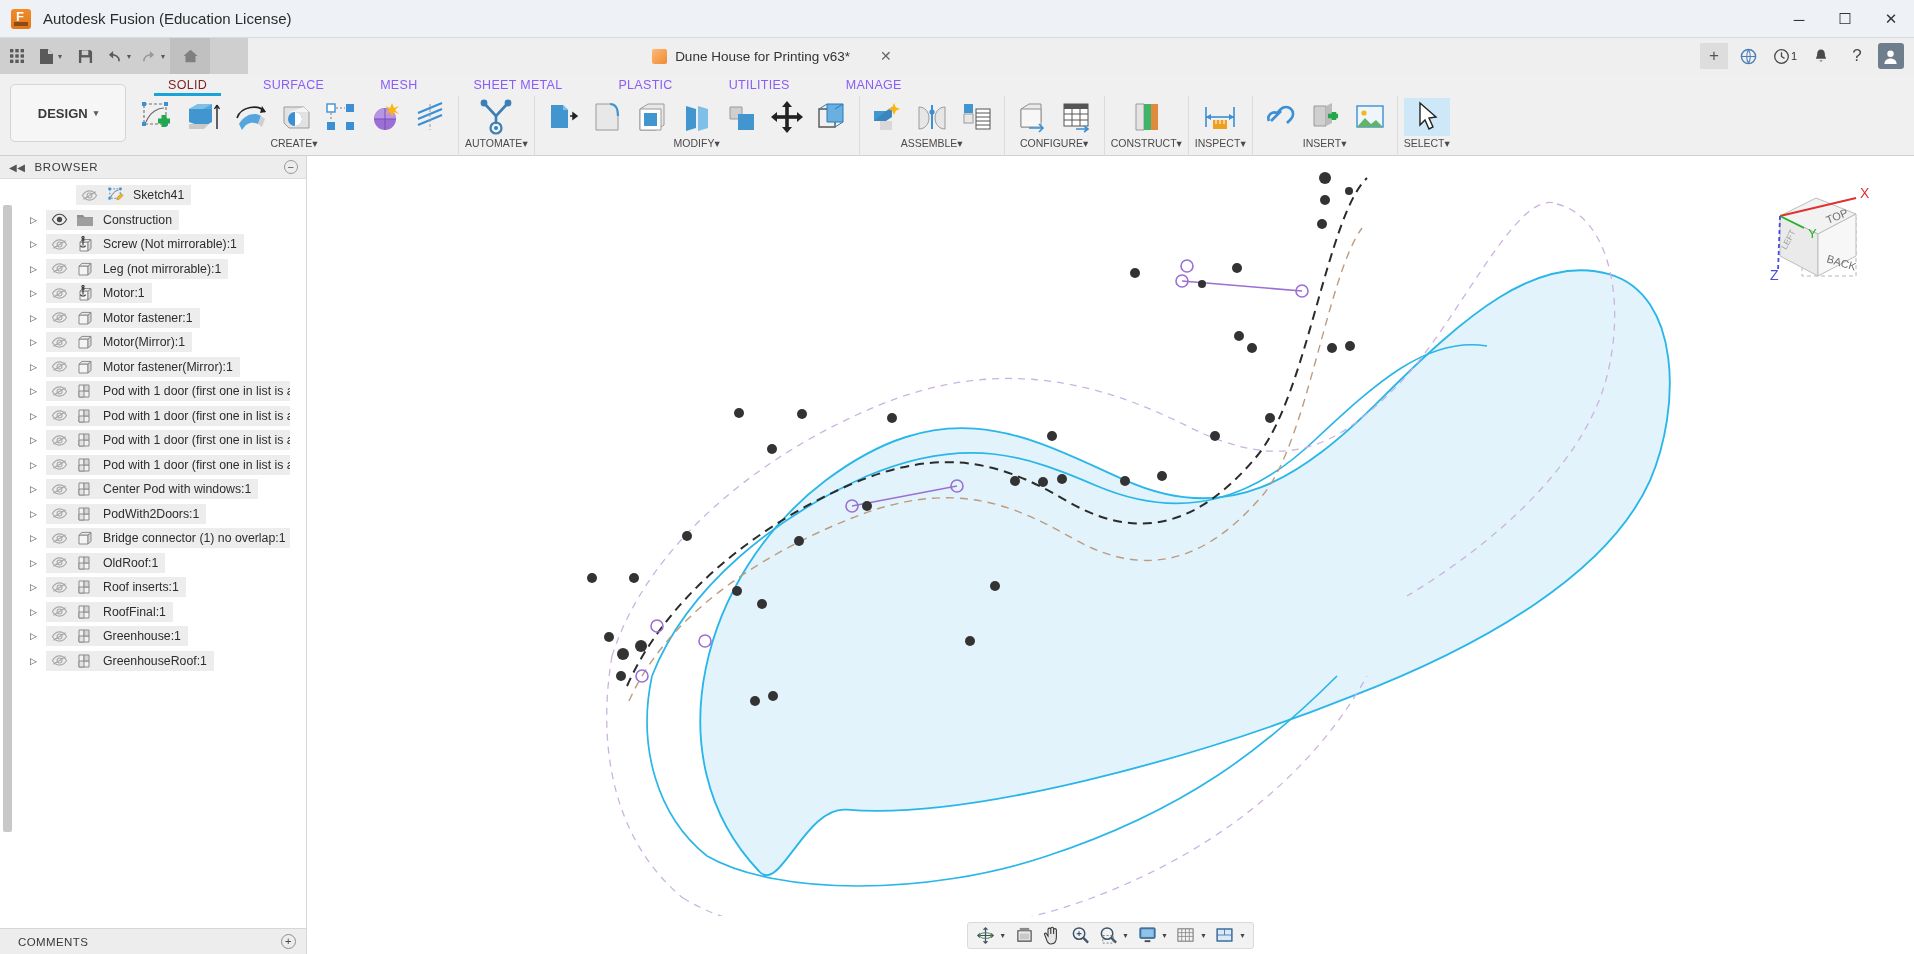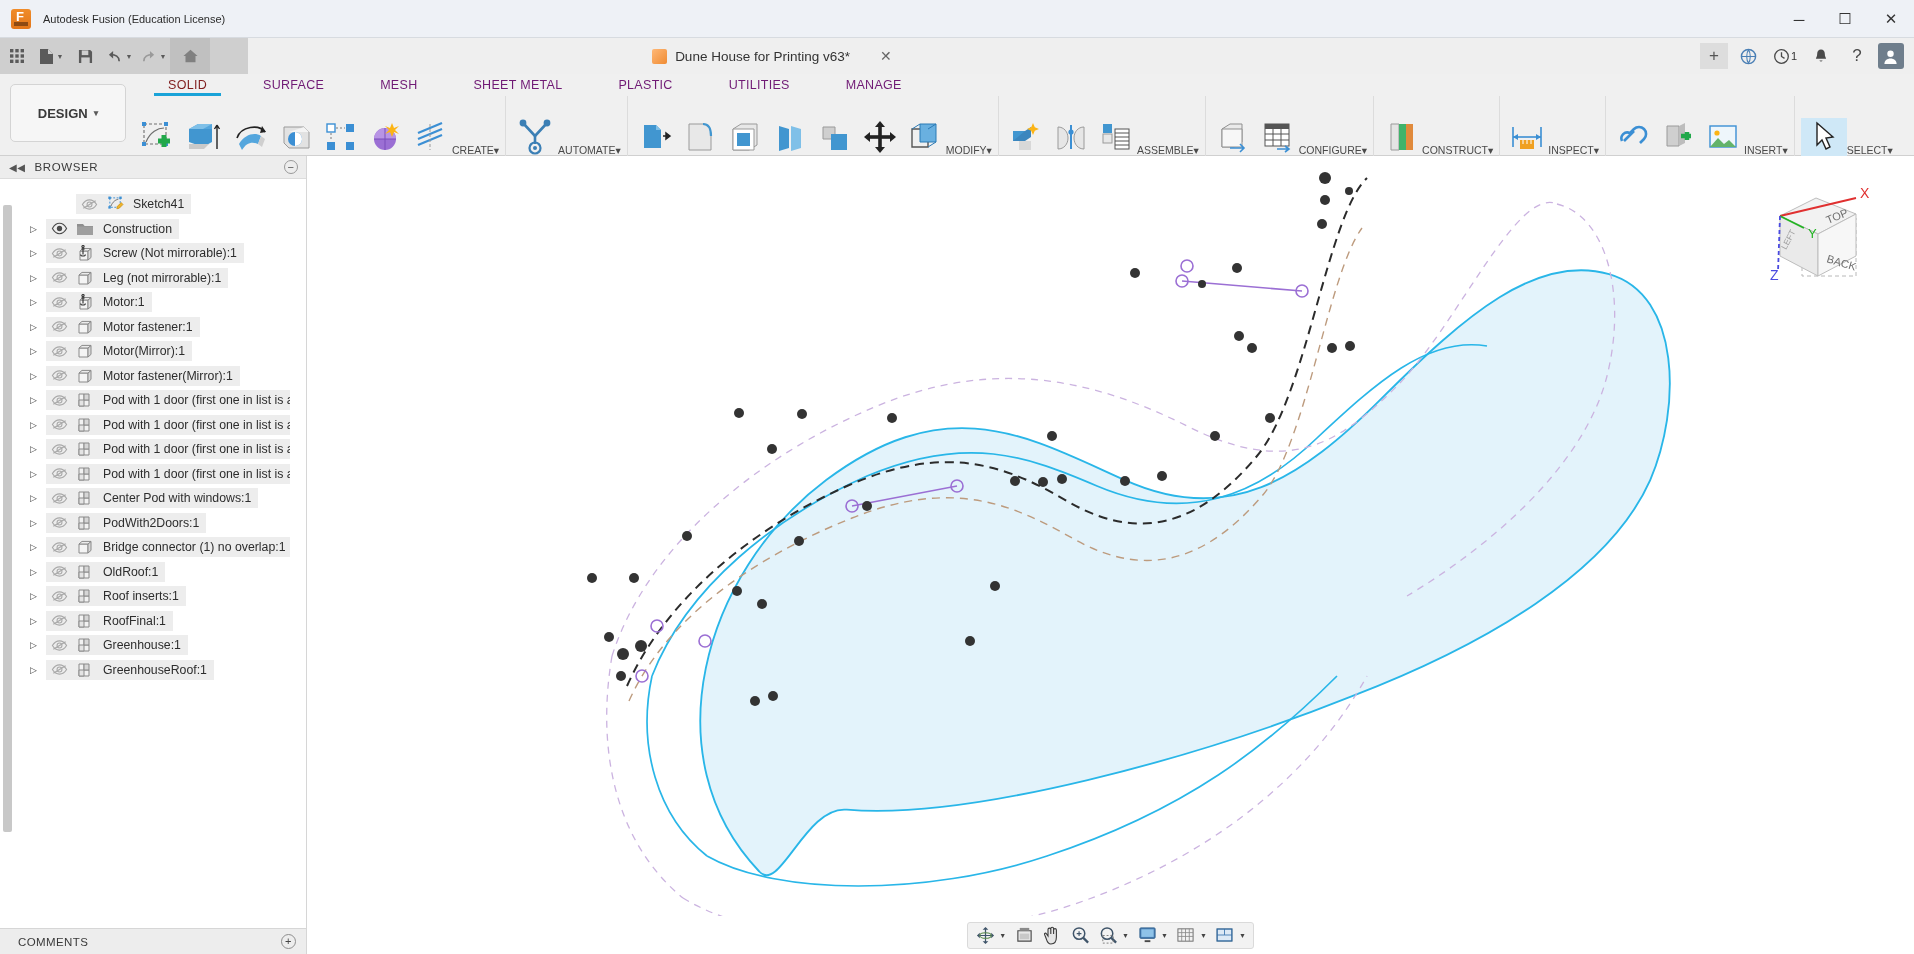--- a/index.html
+++ b/index.html
@@ -8,21 +8,21 @@
 
   
   .titlebar { height:38px; background:#eef1f6; display:flex; align-items:center;
     border-bottom:1px solid #d7dbe0; position:relative; }
   .app-logo { width:20px; height:20px; margin-left:11px; border-radius:3px;
     background:linear-gradient(#f08c2a,#e2761a); position:relative; }
   .app-logo:after { content:"F"; position:absolute; left:5px; top:0px; color:#fff;
     font-size:13px; font-weight:bold; font-family:"Liberation Sans",sans-serif; }
   .app-logo:before { content:""; position:absolute; left:3px; bottom:3px; width:14px;
     height:4px; background:#8d4a13; }
-  .app-title { font-size:11px; color:#2b2b2b; margin-left:12px; }
+  .app-title { font-size:15px; color:#2b2b2b; margin-left:12px; }
   .win-btns { position:absolute; right:0; top:0; height:38px; display:flex; }
   .win-btn { width:46px; height:38px; display:flex; align-items:center;
     justify-content:center; color:#333; font-size:15px; }
 
   
   .qat { height:36px; background:#cfcfcf; display:flex; align-items:center; position:relative; }
   .qat-btn { height:30px; min-width:30px; display:flex; align-items:center;
     justify-content:center; margin:0 2px; color:#5a5a5a; }
   .qat-btn.home { background:#c0c0c0; width:40px; height:36px; margin:0; }
   .caret { font-size:7px; margin-left:3px; color:#5a5a5a; }
@@ -39,50 +39,50 @@
     align-items:center; justify-content:center; font-size:17px; color:#555; }
   .avatar { width:26px; height:26px; border-radius:3px; background:#6f7e8c;
     display:flex; align-items:center; justify-content:center; color:#fff; font-size:14px; }
   .badge-num { font-size:11px; color:#333; margin-left:1px; }
 
   
   .ribbon { height:82px; background:#f0f0f0; position:relative;
     border-bottom:1px solid #d0d0d0; display:flex; }
   .ribbon-tabs { position:absolute; top:0; left:140px; height:22px;
     display:flex; align-items:center; gap:0; }
-  .rtab { font-size:12.5px; color:#701a75; padding:0 28px; letter-spacing:.3px; }
+  .rtab { font-size:12.5px; color:#8b5cf6; padding:0 28px; letter-spacing:.3px; }
   .rtab.active { color:#7f1d1d; position:relative; }
   .rtab.active:after { content:""; position:absolute; left:14px; right:14px;
     bottom:-4px; height:3px; background:#1aa3d8; }
   .design-box { width:116px; height:58px; margin:10px 12px 0 10px; border:1px solid #d4d4d4;
     border-radius:5px; background:#f6f6f6; display:flex; align-items:center;
     justify-content:center; font-size:13px; font-weight:bold; color:#3a3a3a; }
   .groups { position:absolute; top:22px; left:130px; right:0; height:60px; display:flex; }
-  .rgroup { display:flex; align-items:flex-end;
+  .rgroup { display:flex; flex-direction:column; align-items:center;
     border-right:1px solid #dcdcdc; padding:0 6px; }
   .rgroup:last-child{ border-right:none; }
   .ricons { display:flex; align-items:flex-end; height:40px; gap:3px; padding-top:2px; }
   .ricon { width:42px; height:38px; display:flex; align-items:center;
     justify-content:center; }
   .ricon.big { width:46px; }
   .glabel { font-size:10.5px; color:#4a4a4a; margin-top:1px; }
   .select-active { background:#cfe8f7; }
 
   
   .main { position:absolute; top:156px; left:0; right:0; bottom:0; display:flex; }
   .browser { width:307px; background:#fff; border-right:1px solid #d6d6d6;
     position:relative; display:flex; flex-direction:column; }
   .br-head { height:23px; background:#ededed; display:flex; align-items:center;
     border-bottom:1px solid #dcdcdc; font-size:11.5px; color:#3a3a3a;
     letter-spacing:.6px; }
   .br-collapse { padding:0 9px; color:#555; font-size:10px; }
   .br-minus { margin-left:auto; margin-right:8px; width:14px; height:14px;
     border:1px solid #9a9a9a; border-radius:50%; display:flex; align-items:center;
     justify-content:center; font-size:11px; color:#555; line-height:1; }
-  .tree { flex:1; overflow:hidden; position:relative; padding-top:13px; }
+  .tree { flex:1; overflow:hidden; position:relative; padding-top:4px; }
   .scrollbar { position:absolute; left:3px; top:26px; width:9px; bottom:96px;
     background:#c8c8c8; border-radius:2px; }
   .row { height:24.5px; display:flex; align-items:center; padding-left:30px; }
   .row .arrow { width:16px; font-size:9px; color:#444; flex:0 0 16px; }
   .row .eye { width:26px; height:20px; display:flex; align-items:center;
     justify-content:center; background:#ededed; flex:0 0 26px; }
   .row .ico { width:26px; height:20px; display:flex; align-items:center;
     justify-content:center; background:#ededed; flex:0 0 26px; }
   .row .lbl { font-size:12.3px; color:#2d2d2d; background:#ededed; height:20px;
     display:flex; align-items:center; padding:0 7px 0 5px; white-space:nowrap;

